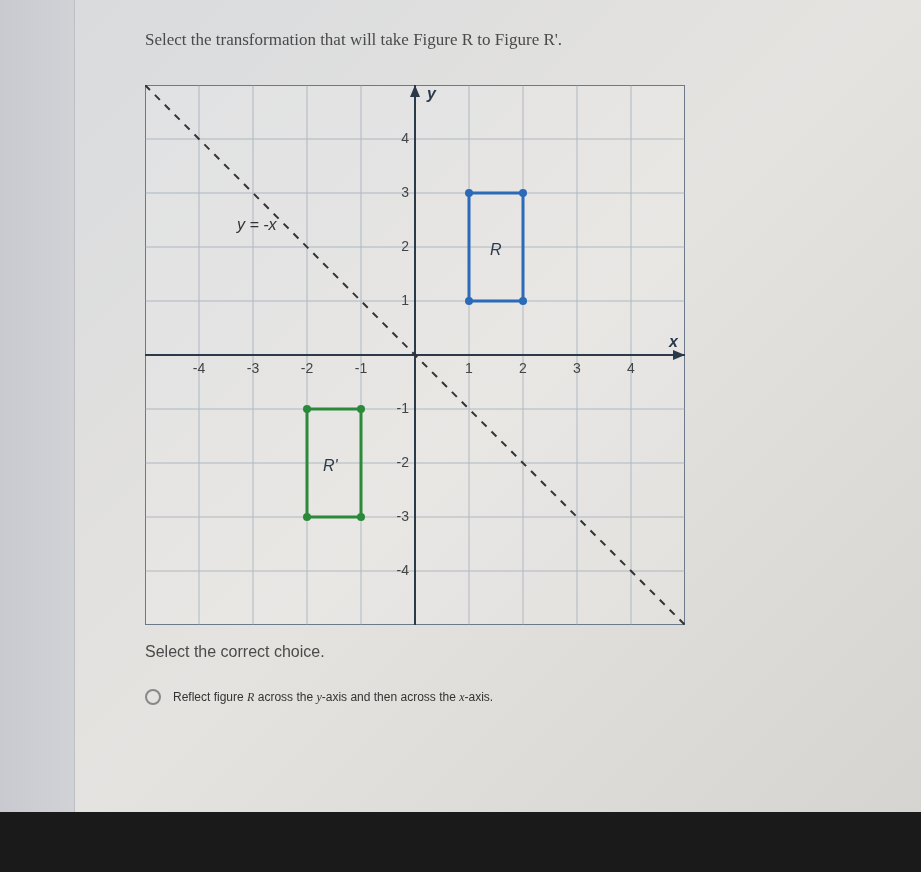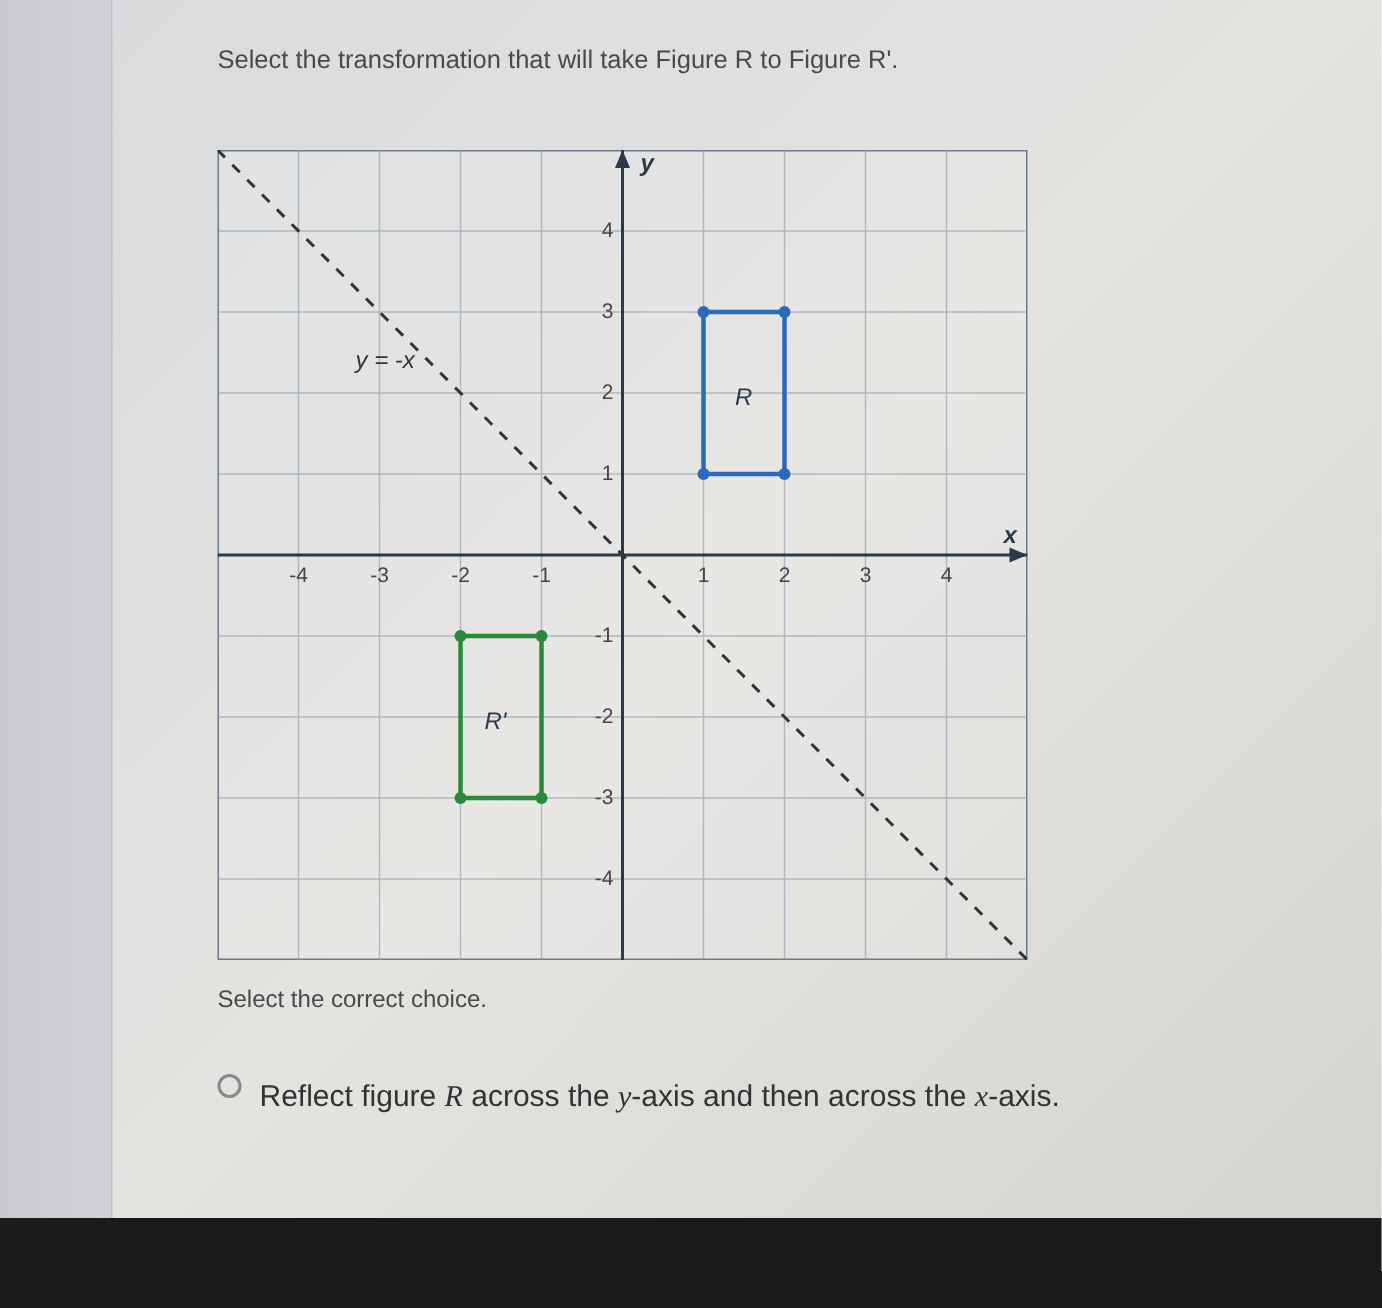--- a/index.html
+++ b/index.html
@@ -24,22 +24,23 @@
       position: absolute;
       left: 75px;
       top: 0;
       right: 0;
       bottom: 60px;
       padding: 30px 50px 20px 70px;
     }
     .question-text {
       font-size: 17px;
       color: #4a4a4a;
-      margin-bottom: 50px;
+      margin-bottom: 35px;
       font-weight: 500;
+      font-family: Liberation Serif, serif;
     }
     .graph-container {
       position: relative;
       width: 540px;
       height: 540px;
       background: rgba(255,255,255,0.15);
     }
     .graph-svg {
       width: 100%;
       height: 100%;
@@ -58,23 +59,22 @@
     }
     .radio-circle {
       width: 16px;
       height: 16px;
       border: 2px solid #888;
       border-radius: 50%;
       background: transparent;
       flex-shrink: 0;
     }
     .choice-text {
-      font-size: 20px;
+      font-size: 12px;
       color: #333;
-      margin-top: 16px;
     }
     .math-var {
       font-style: italic;
       font-family: 'Times New Roman', serif;
     }
     .bottom-bar {
       position: absolute;
       bottom: 0;
       left: 0;
       right: 0;

